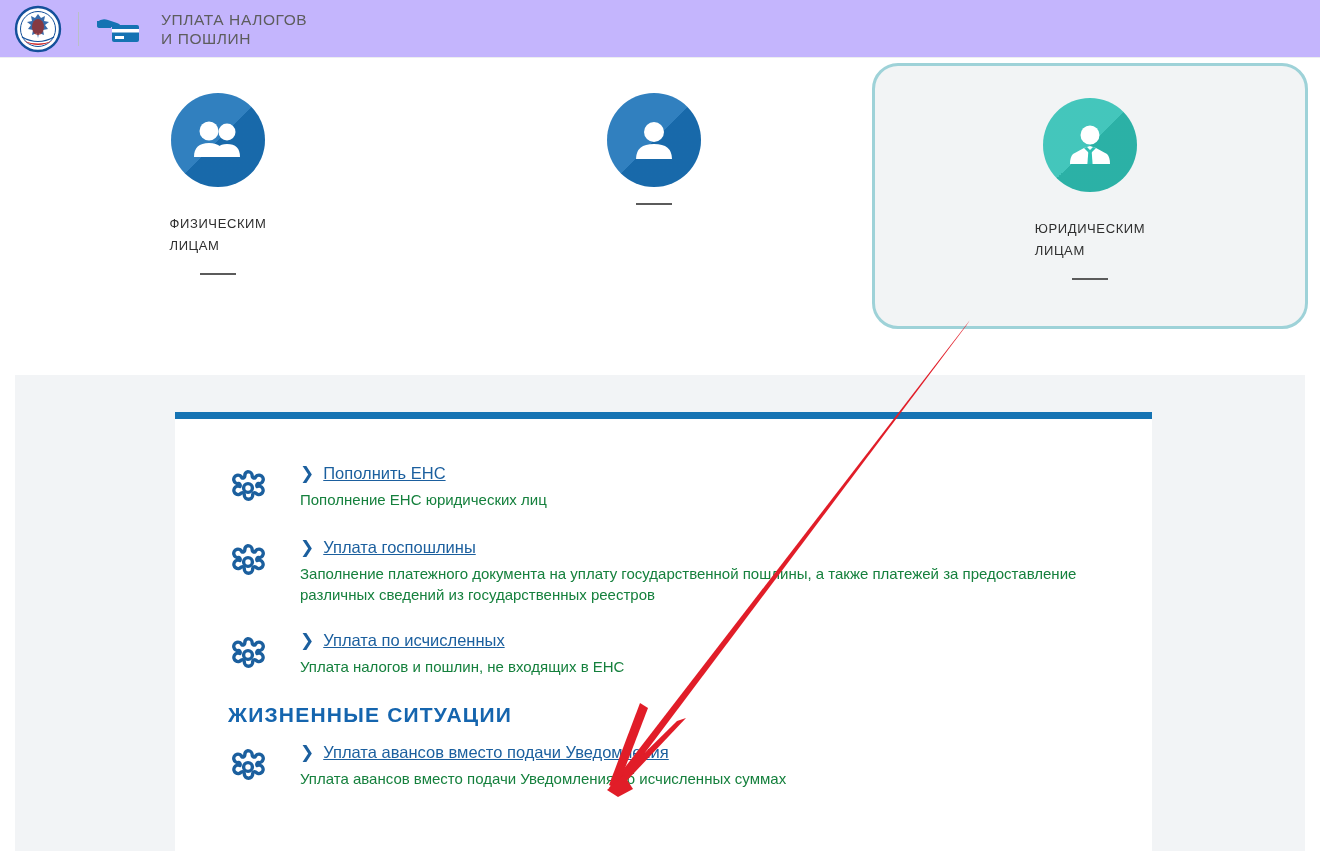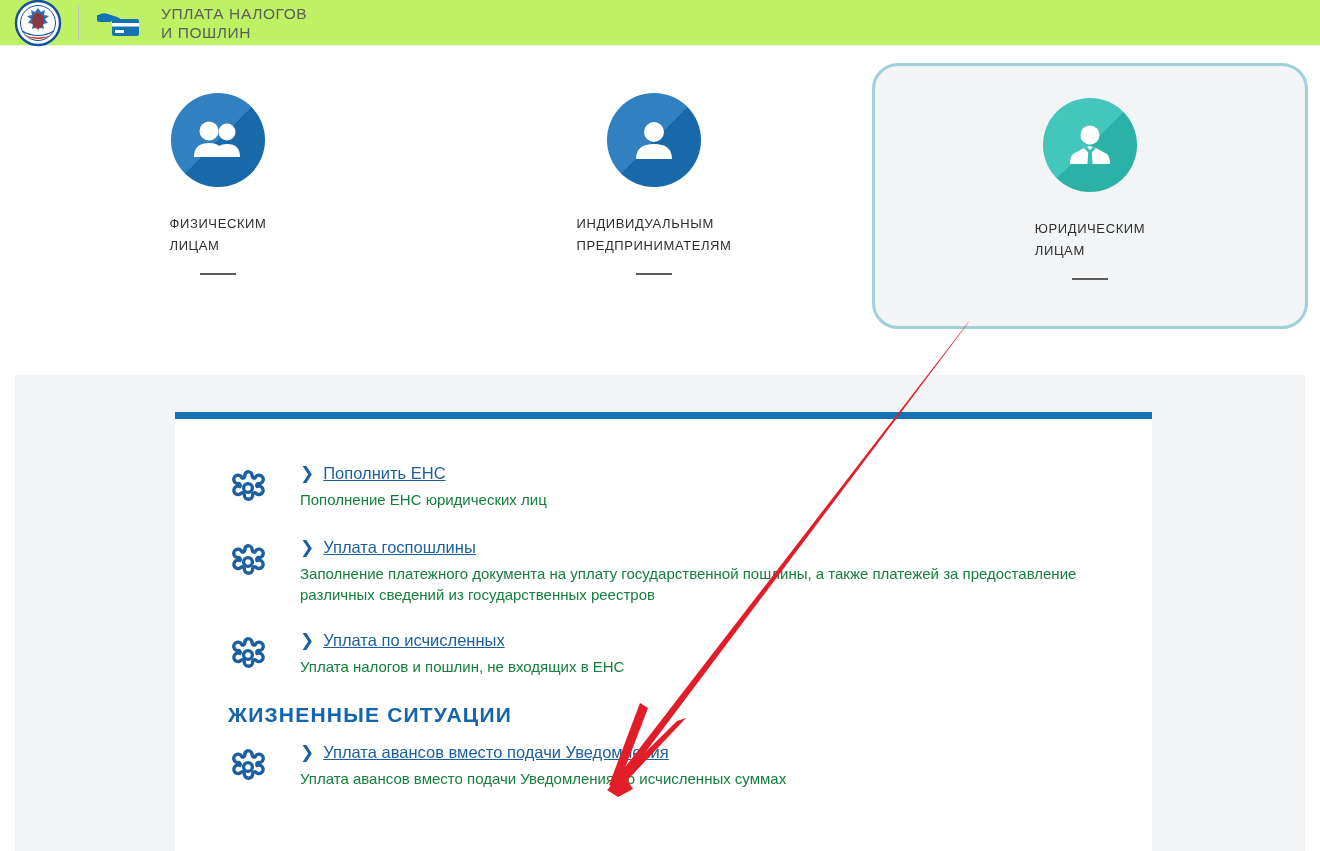--- a/index.html
+++ b/index.html
@@ -9,22 +9,22 @@
     height: 851px;
     overflow: hidden;
     background: #ffffff;
     font-family: "Liberation Sans", "DejaVu Sans", sans-serif;
   }
   .page { position: relative; width: 1320px; height: 851px; background: #fff; }
 
   
   .site-header {
     position: absolute; left: 0; top: 0;
-    width: 1320px; height: 46px;
-    background: #bef264;
+    width: 1320px; height: 58px;
+    background: #c4b5fd;
     border-bottom: 1px solid #eceef0;
     display: flex; align-items: center;
   }
   .emblem { margin-left: 14px; width: 48px; height: 48px; position: relative; flex: 0 0 auto; }
   .divider-v {
     width: 1px; height: 34px; background: #b9c0c7;
     margin-left: 16px; margin-right: 16px; flex: 0 0 auto;
   }
   .card-hand-icon { width: 48px; height: 34px; flex: 0 0 auto; }
   .header-title {
@@ -178,22 +178,20 @@
       <div class="aud-dash"></div>
     </div>
 
     <div class="aud-card">
       <div class="aud-icon-circle blue">
         <svg width="44" height="46" viewBox="0 0 44 46">
           <circle cx="22" cy="15" r="10" fill="#ffffff"></circle>
           <path d="M4 42 Q4 27 22 27 Q40 27 40 42 Z" fill="#ffffff"></path>
         </svg>
       </div>
-      <div class="aud-label">ИНДИВИДУАЛЬНЫМ
-ПРЕДПРИНИМАТЕЛЯМ</div>
       <div class="aud-dash"></div>
     </div>
 
     <div class="aud-card selected">
       <div class="aud-icon-circle teal">
         <svg width="46" height="48" viewBox="0 0 46 48">
           <circle cx="23" cy="14" r="9.5" fill="#ffffff"></circle>
           <path d="M23 25 L17 27 L6 33 Q3 36 3 43 L43 43 Q43 36 40 33 L29 27 Z" fill="#ffffff"></path>
           <path d="M17 27 L23 33 L29 27 L26 26 L23 29 L20 26 Z" fill="#2fc0b4"></path>
           <path d="M21.3 31 L24.7 31 L25.6 43 L20.4 43 Z" fill="#2fc0b4"></path>

